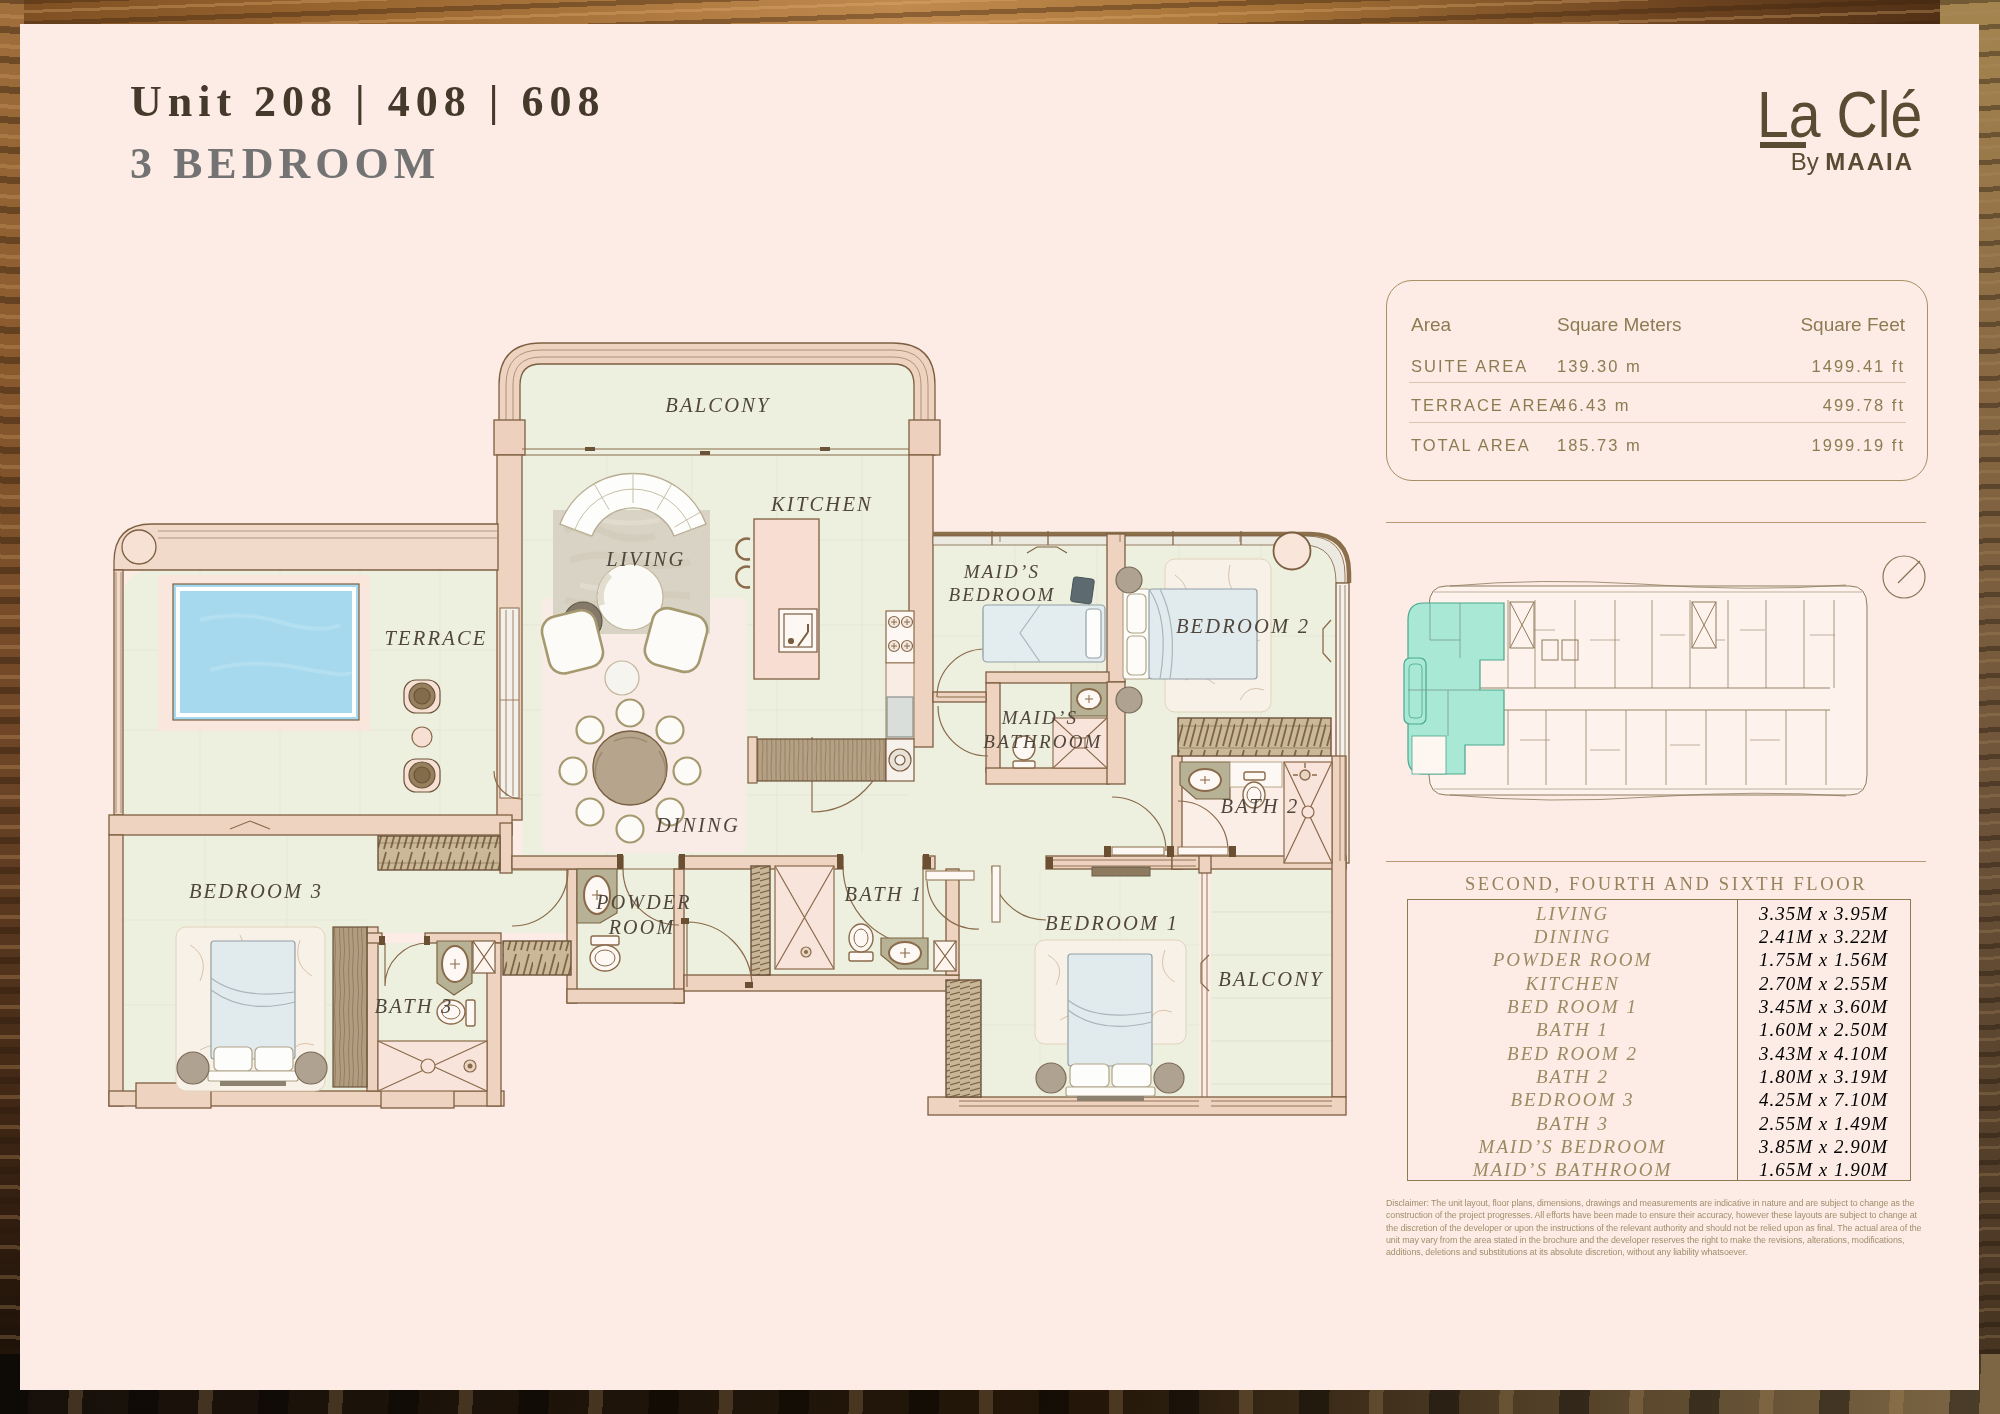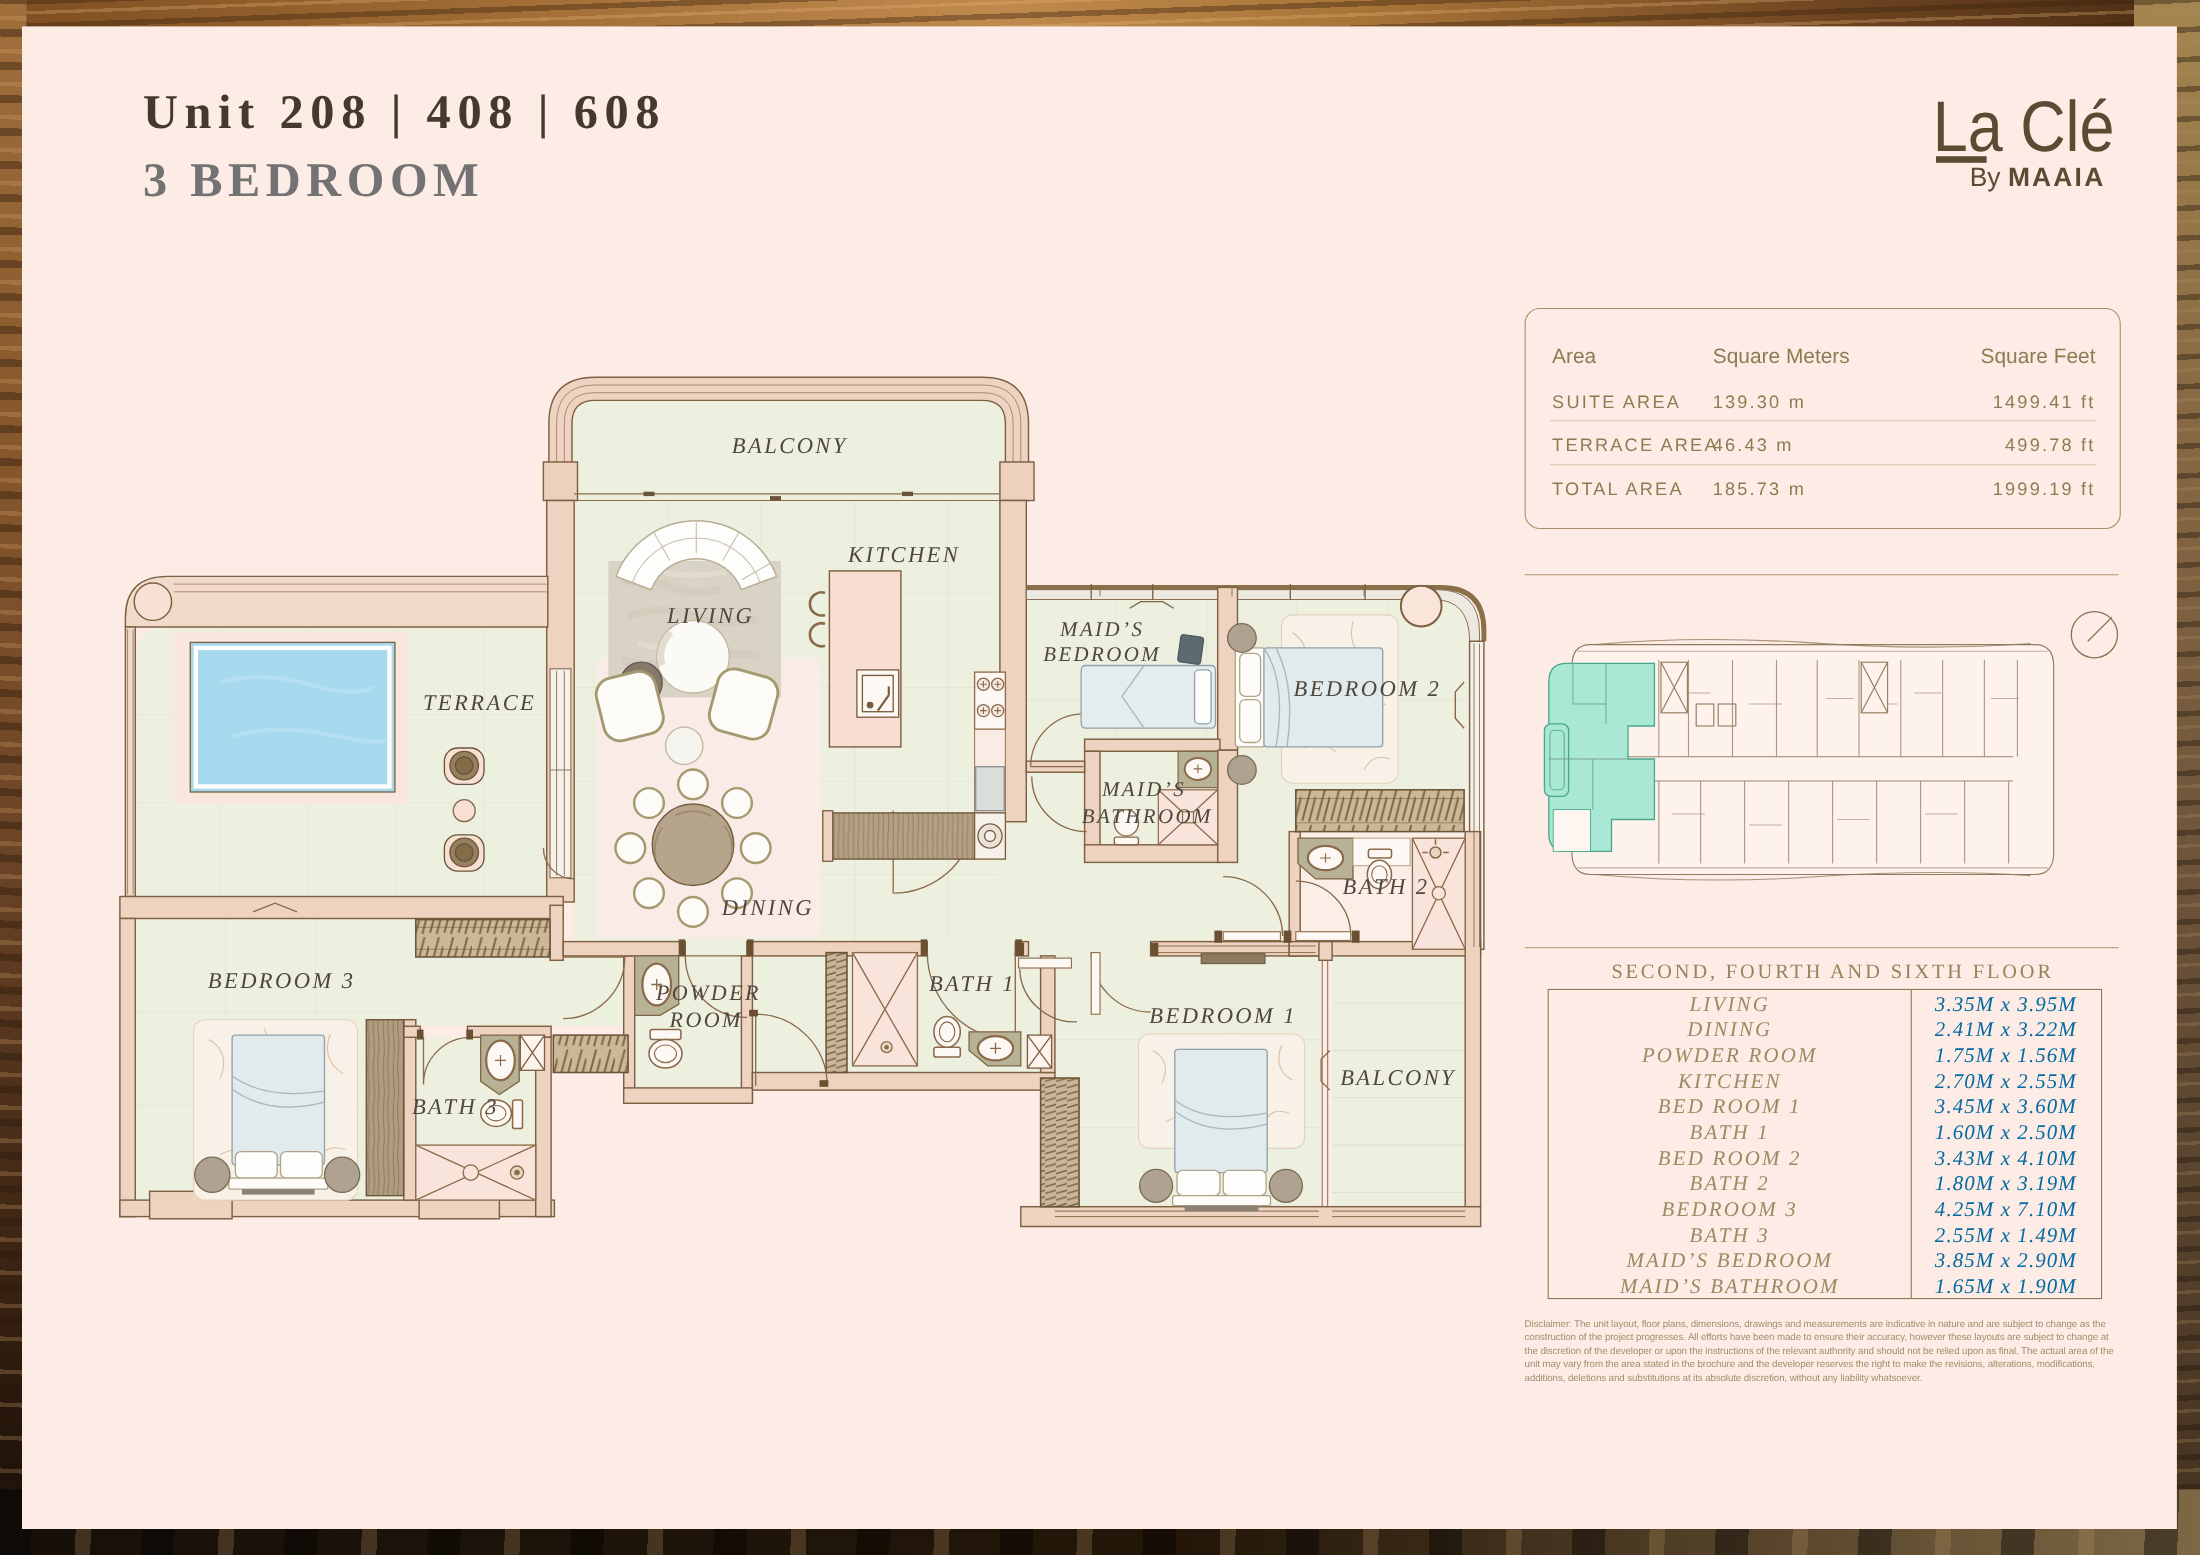--- a/index.html
+++ b/index.html
@@ -38,40 +38,40 @@
     font-size:44px;font-weight:600;letter-spacing:5px;color:#737373;}
   
   .lacle{position:absolute;left:1757px;top:82px;font-size:65px;line-height:1;
     letter-spacing:0px;color:#5a4c33;white-space:nowrap;
     transform:scaleX(0.88);transform-origin:left top;}
   .lunder{position:absolute;left:1760px;top:142px;width:46px;height:5.5px;background:#5a4c33;}
   .byline{position:absolute;left:1756px;top:150px;width:158px;font-size:24px;line-height:1;
     text-align:right;color:#5a4c33;white-space:nowrap;}
   
   .atable{position:absolute;left:1386px;top:280px;width:540px;height:199px;
-    border:1.4px solid #a98f63;border-radius:14px;color:#8d7b52;}
+    border:1.4px solid #a98f63;border-radius:26px;color:#8d7b52;}
   .ahead{position:absolute;top:33px;left:0;width:100%;font-size:19px;color:#8d7b52;}
   .arow{position:absolute;left:0;width:100%;font-size:16.5px;letter-spacing:2px;color:#8d7b52;}
   .c1{position:absolute;left:24px;}
   .c2{position:absolute;left:170px;width:200px;}
   .c3{position:absolute;right:22px;text-align:center;}
   .asep{position:absolute;left:22px;width:497px;border-top:1px solid #d9c6ac;}
   .hr1{position:absolute;left:1386px;top:522px;width:540px;border-top:1.6px solid #b89b75;}
   .hr2{position:absolute;left:1386px;top:861px;width:540px;border-top:1.6px solid #b89b75;}
   .ftitle{position:absolute;left:1396px;top:874px;width:540px;text-align:center;
     font-family:"Liberation Serif",serif;font-size:18.5px;
     letter-spacing:2.6px;color:#97825c;}
   
   .dtable{position:absolute;left:1407px;top:899px;width:502px;height:280px;
     border:1.4px solid #8d7b52;}
   .dtable .div{position:absolute;left:329px;top:0;height:100%;border-left:1.4px solid #8d7b52;}
   .drow{position:absolute;width:329px;text-align:center;font-family:"Liberation Serif",serif;
     font-style:italic;font-size:19px;letter-spacing:2px;color:#9c8a62;}
   .dval{position:absolute;left:329px;width:173px;text-align:center;font-family:"Liberation Serif",serif;
-    font-style:italic;font-size:19px;letter-spacing:1px;color:#0369a1;}
+    font-style:italic;font-size:19px;letter-spacing:1px;color:#000000;}
   .disc{position:absolute;left:1386px;top:1197px;width:600px;font-size:8.9px;
     line-height:1.38;color:#a28f6d;letter-spacing:-0.1px;}
 </style>
 </head>
 <body>
 
 <div class="wood"></div>
 
 <div class="woodR"></div>
 

